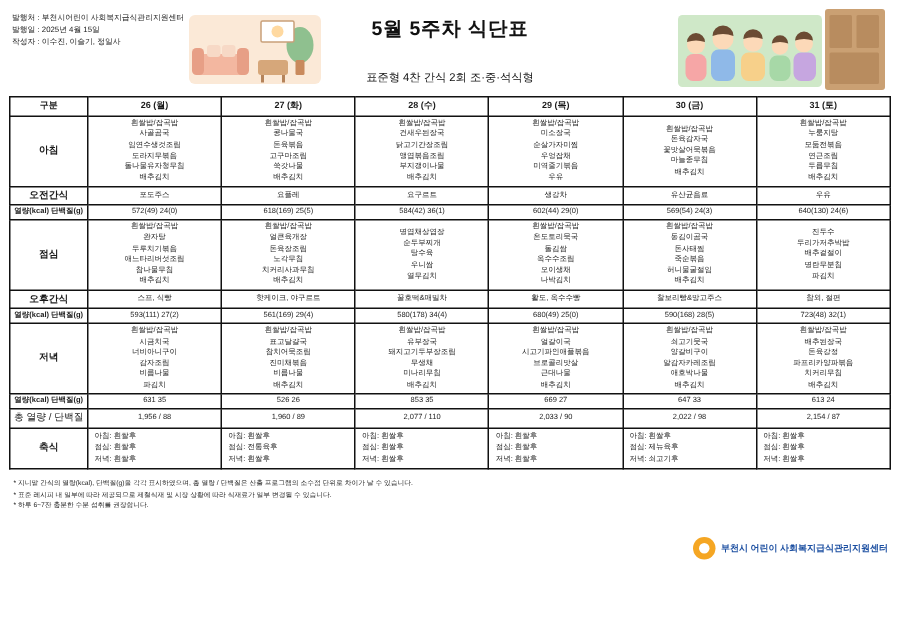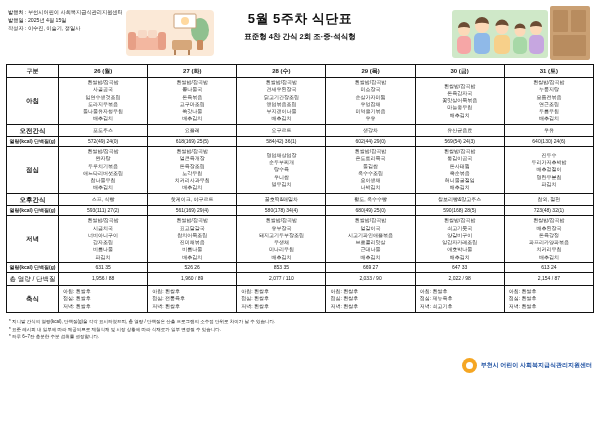--- a/index.html
+++ b/index.html
@@ -14,21 +14,21 @@
   }
   .page { position:relative; width:600px; height:379px; padding:4px 6px; }
 
   
   .header { position:relative; height:60px; }
   .meta { position:absolute; left:2px; top:4px; font-size:5.2px; line-height:1.55; }
   .meta .row { white-space:nowrap; }
 
   .title-wrap { position:absolute; left:0; right:0; top:6px; text-align:center; }
   .title-main { font-size:13px; font-weight:bold; letter-spacing:0.5px; color:#111; }
-  .title-sub { font-size:7.5px; font-weight:bold; margin-top:4px; color:#111; }
+  .title-sub { font-size:7.5px; font-weight:normal; margin-top:19px; color:#111; }
 
   
   .art-left { position:absolute; left:118px; top:2px; width:92px; height:54px; }
   .art-right { position:absolute; right:2px; top:0px; width:140px; height:58px; }
 
   
   table { border-collapse:collapse; width:588px; table-layout:fixed; }
   td, th { border:0.6px solid #111; text-align:center; vertical-align:middle; padding:1px 1px; font-size:5px; line-height:1.45; }
   th { background:#ffffff; font-weight:bold; font-size:6px; height:13px; }
   .col-label { width:52px; }

